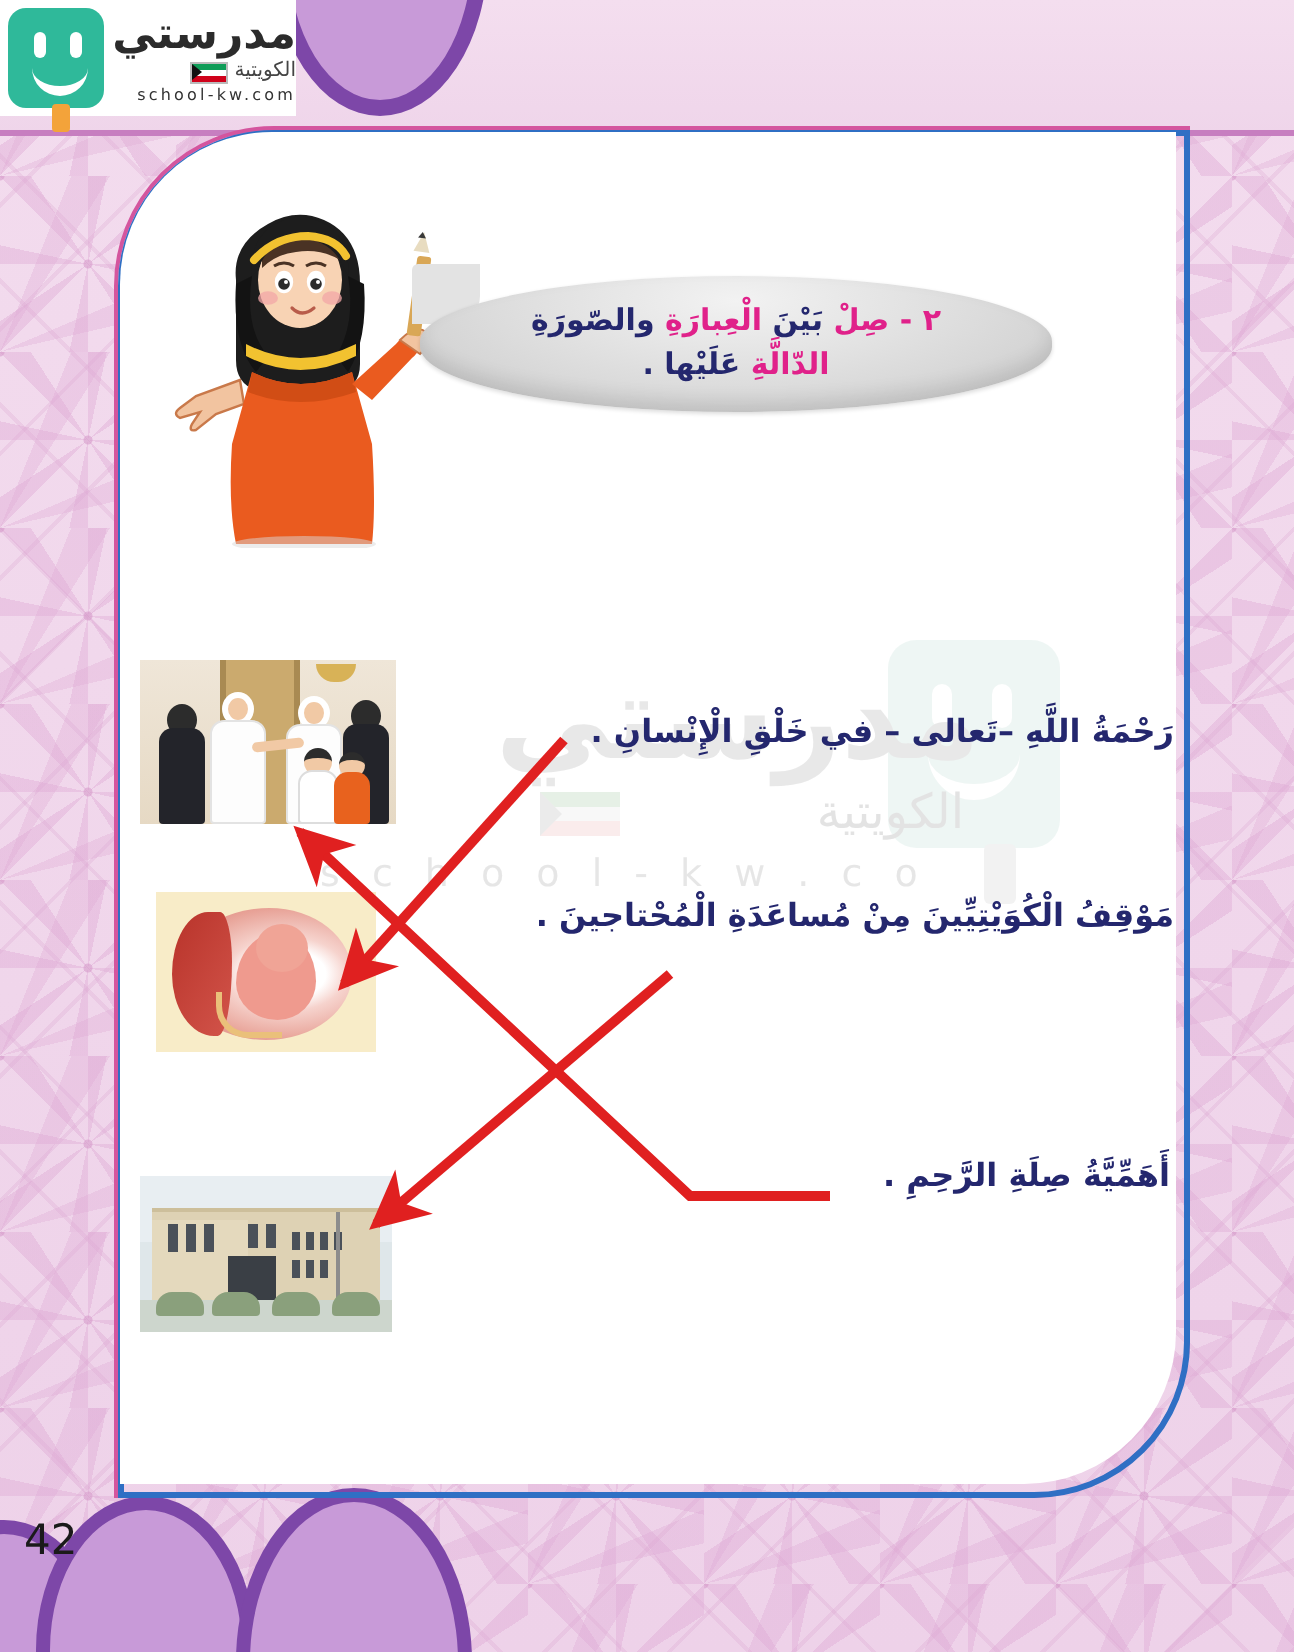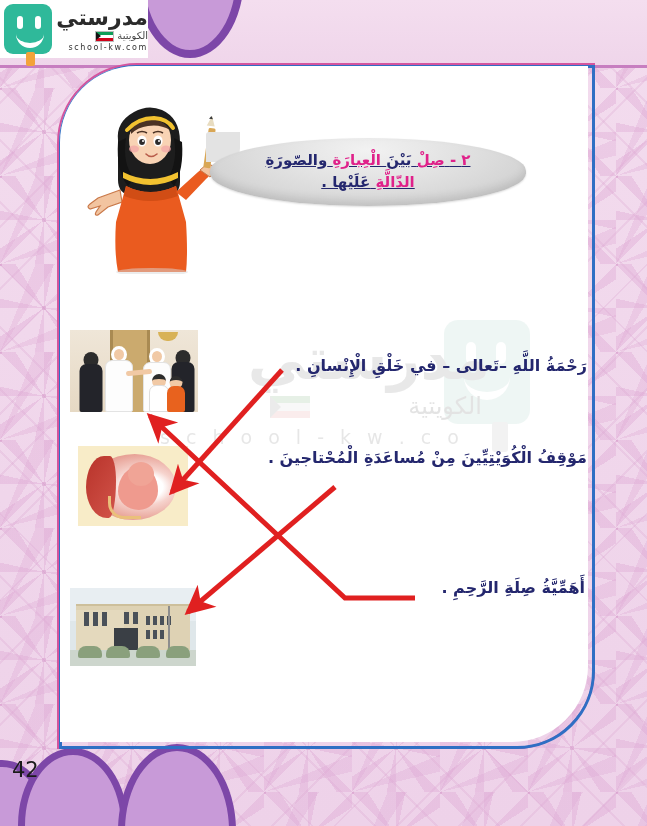--- a/index.html
+++ b/index.html
@@ -109,21 +109,21 @@
     background:radial-gradient(ellipse at 50% 18%,#f2f2f2 0%,#dcdcdc 55%,#c9c9c9 100%);
     border-radius:50%/48%;
     box-shadow:inset 0 -5px 9px rgba(0,0,0,.10), 0 1px 2px rgba(0,0,0,.14);
     display:flex;align-items:center;justify-content:center;
   }
   .bubble-tail{position:absolute;left:206px;top:132px;width:34px;height:30px;
     background:#e3e3e3;border-radius:3px 0 14px 0;transform:rotate(14deg) skewX(-16px);}
   .bubble-text{
     direction:rtl;text-align:center;font-size:15px;line-height:1.45;
     font-family:"DejaVu Sans","Liberation Sans",sans-serif;color:#24276e;
-    padding:0 18px;font-weight:bold;position:relative;z-index:2;text-decoration:underline;
+    padding:0 18px;font-weight:bold;position:relative;z-index:2;
   }
   .pk{color:#e0218a;}
   .bl{color:#24276e;}
 
   
   .stmt{
     position:absolute;direction:rtl;text-align:right;
     font-size:16px;font-weight:bold;color:#24276e;white-space:nowrap;
     font-family:"DejaVu Sans","Liberation Sans",sans-serif;
   }

